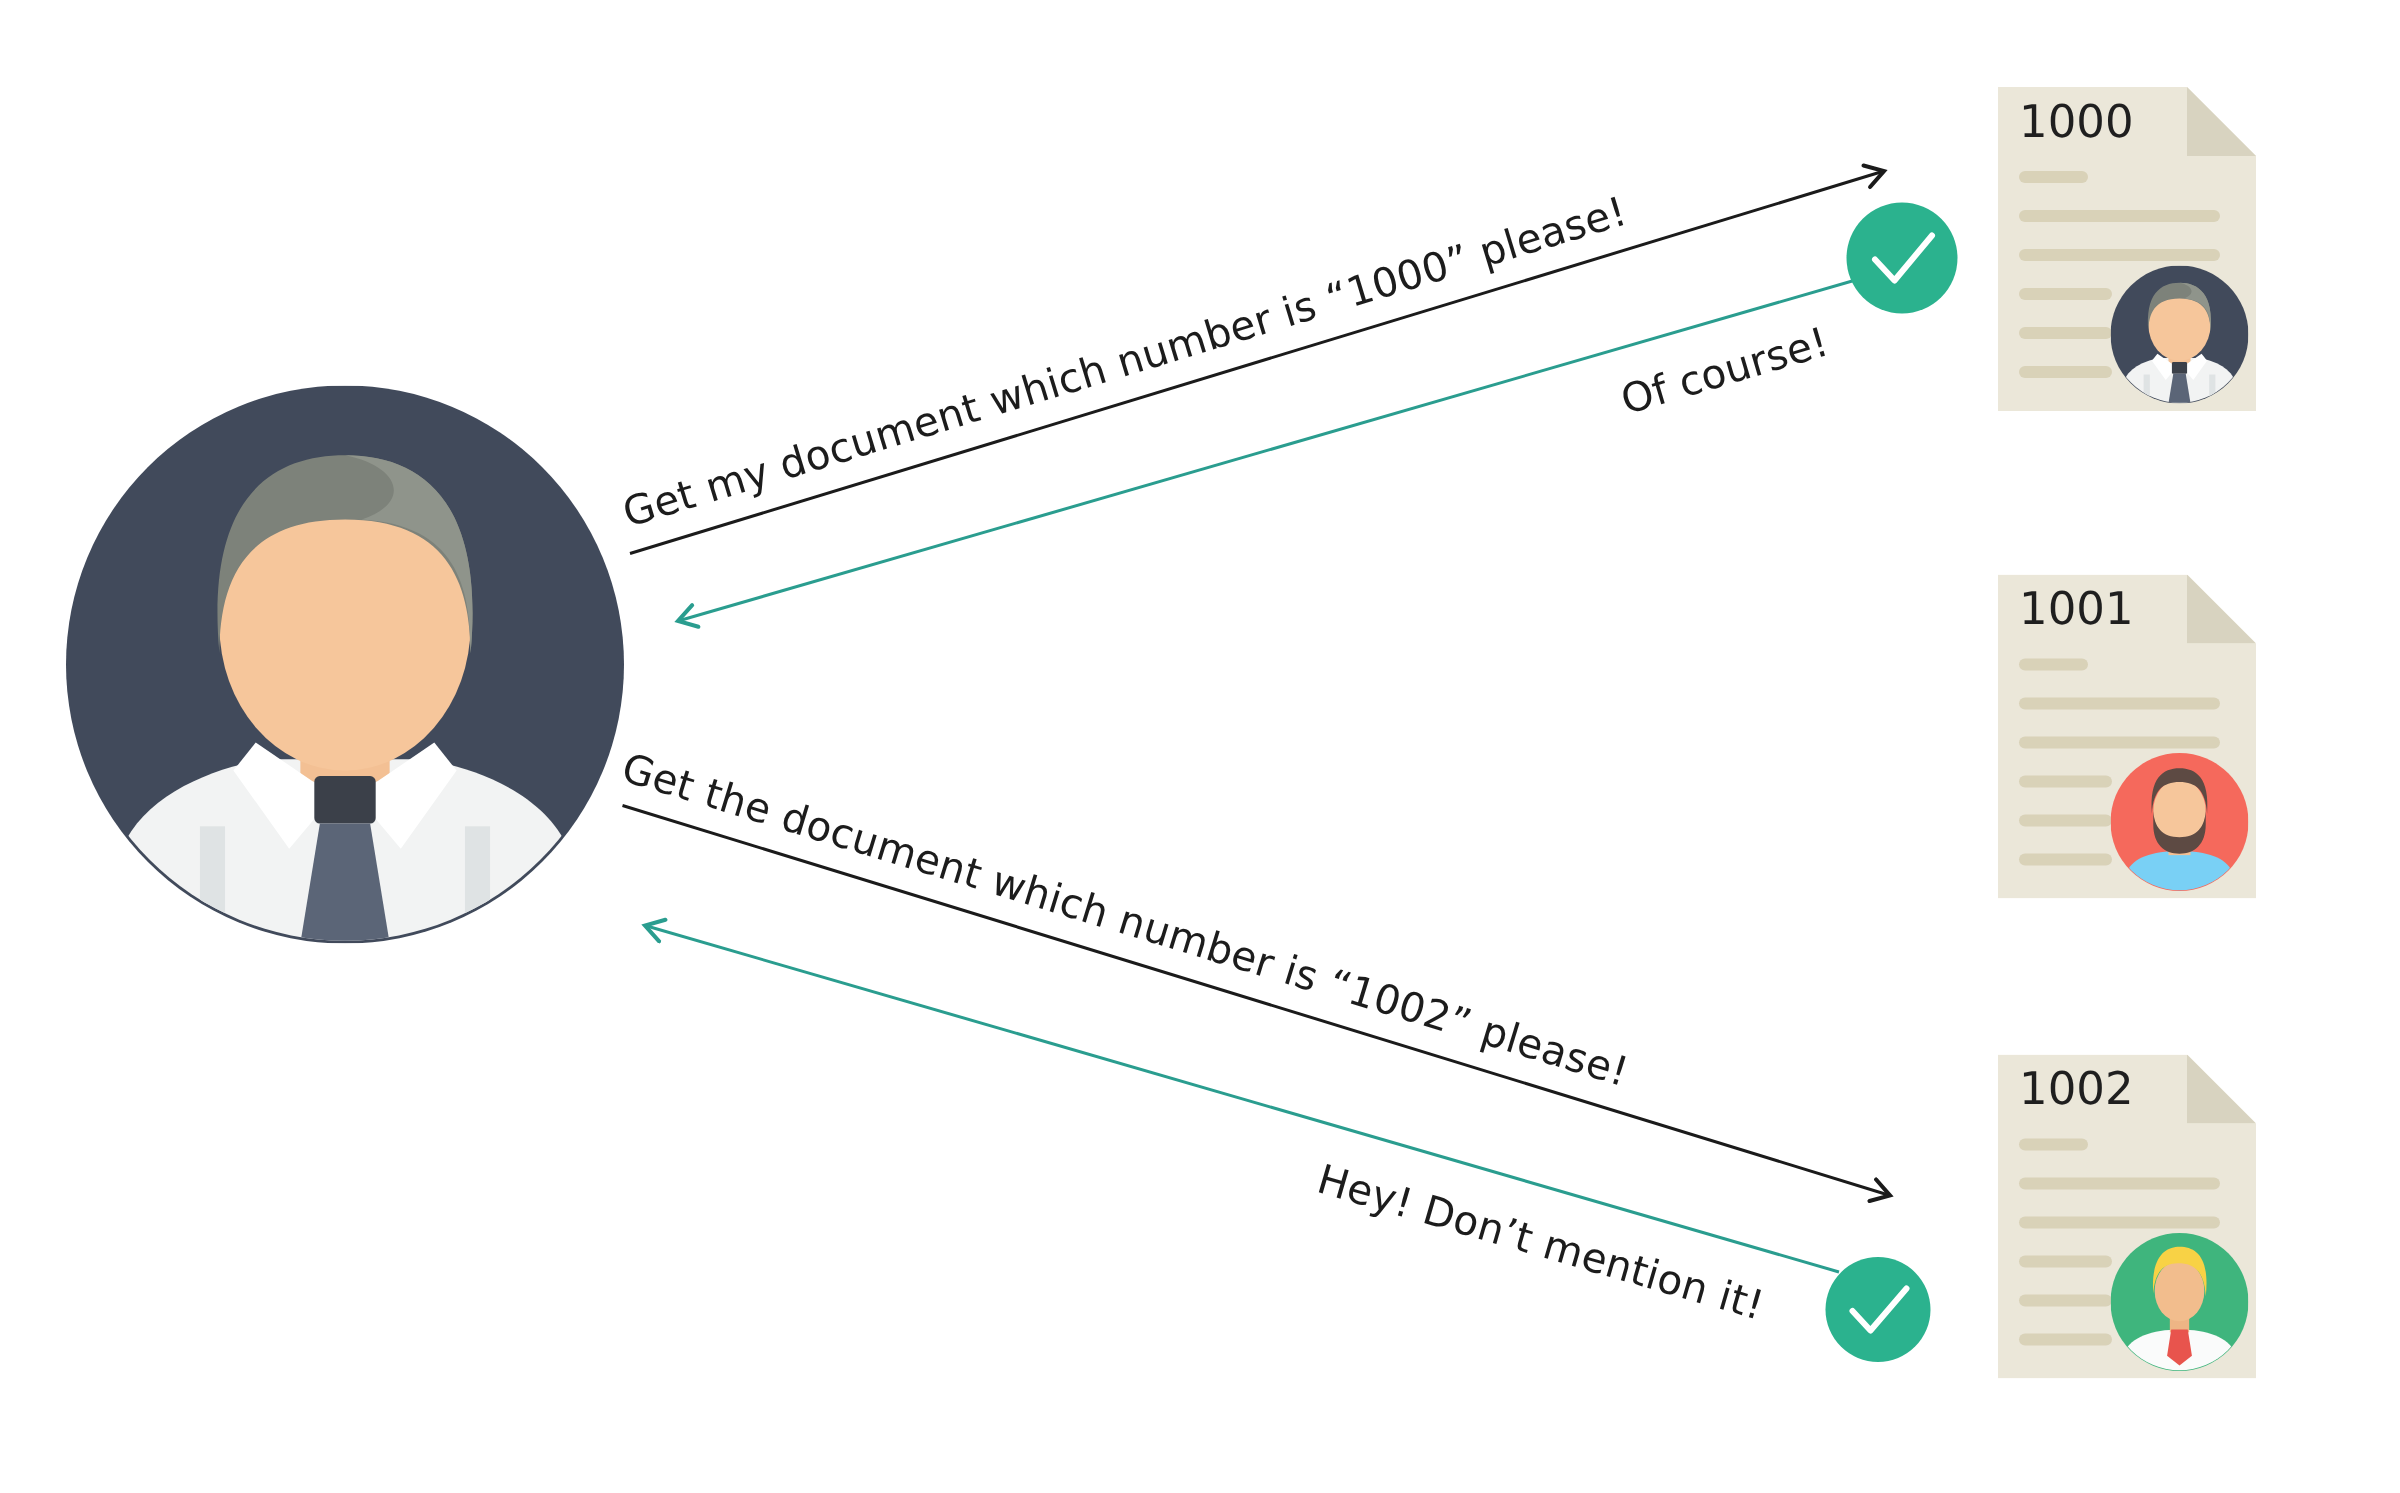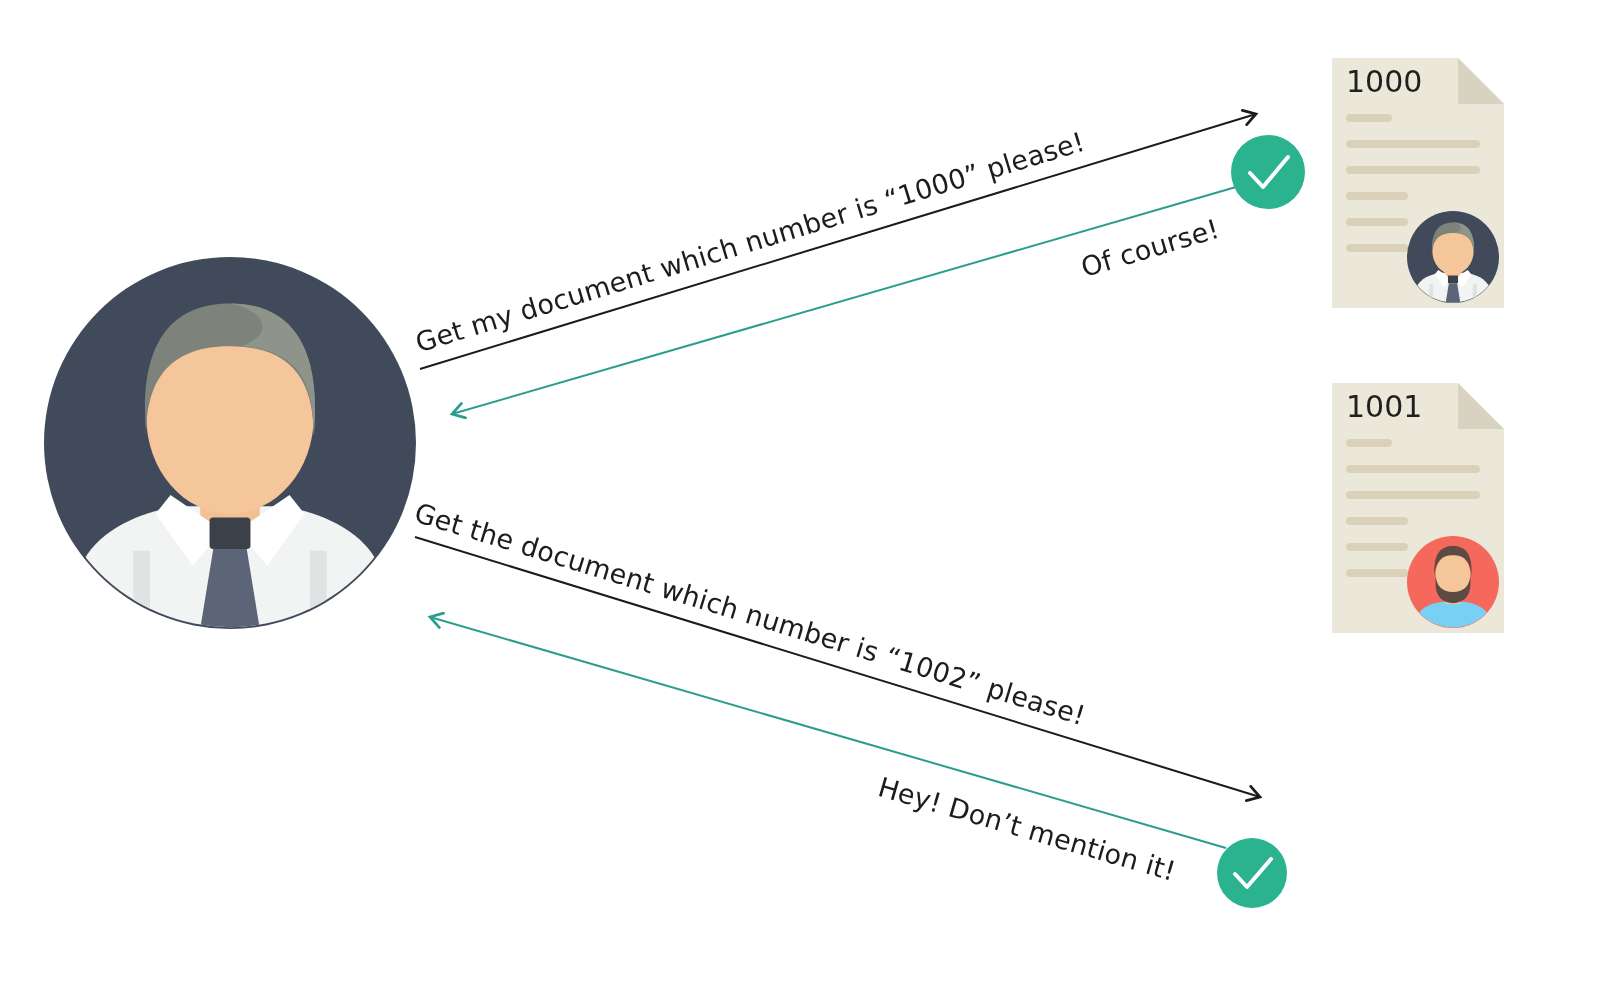--- a/index.html
+++ b/index.html
@@ -33,21 +33,21 @@
     position:absolute;
     font-size:27px;
     color:#1c1c1c;
     white-space:nowrap;
     letter-spacing:0.2px;
   }
 
   
   .doc {
     position:absolute;
-    width:172px; height:250px;
+    width:172px; height:216px;
   }
   .doc-page {
     position:absolute; inset:0;
     background:#ebe7d9;
     clip-path: polygon(0 0, calc(100% - 46px) 0, 100% 46px, 100% 100%, 0 100%);
   }
   .doc-fold {
     position:absolute;
     top:0; right:0;
     width:46px; height:46px;
@@ -198,14 +198,30 @@
     <div class="doc-line dl-4"></div>
     <div class="doc-line dl-5"></div>
     <div class="doc-line dl-6"></div>
     <div class="doc-avatar">
       <svg viewBox="0 0 100 100">
           <use href="#sym-beardman"></use>
         </svg>
     </div>
   </div>
 
+  <div class="doc" style="left:1332px; top:703px;">
+    <div class="doc-page"></div>
+    <div class="doc-fold"></div>
+    <div class="doc-number">1002</div>
+    <div class="doc-line dl-1"></div>
+    <div class="doc-line dl-2"></div>
+    <div class="doc-line dl-3"></div>
+    <div class="doc-line dl-4"></div>
+    <div class="doc-line dl-5"></div>
+    <div class="doc-line dl-6"></div>
+    <div class="doc-avatar">
+      <svg viewBox="0 0 100 100">
+          <use href="#sym-blondman"></use>
+        </svg>
+    </div>
+  </div>
 
 </div>
 
 </body></html>

